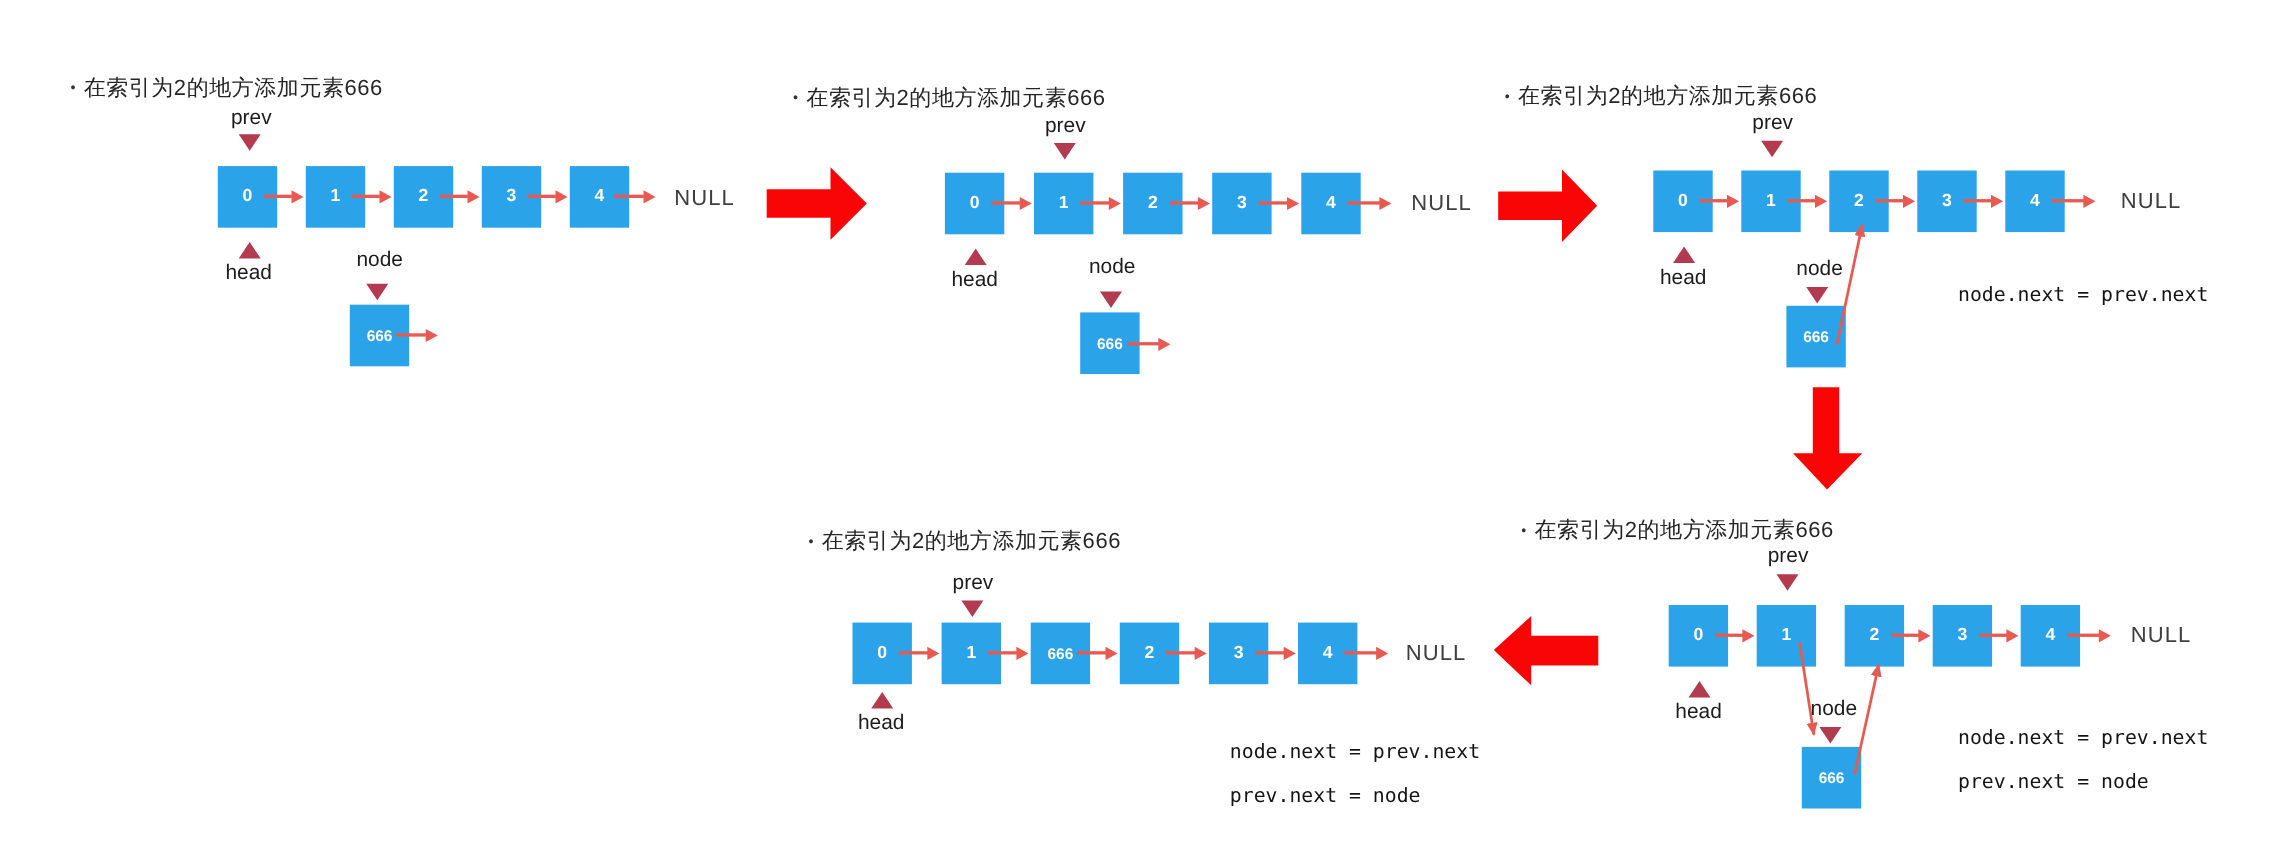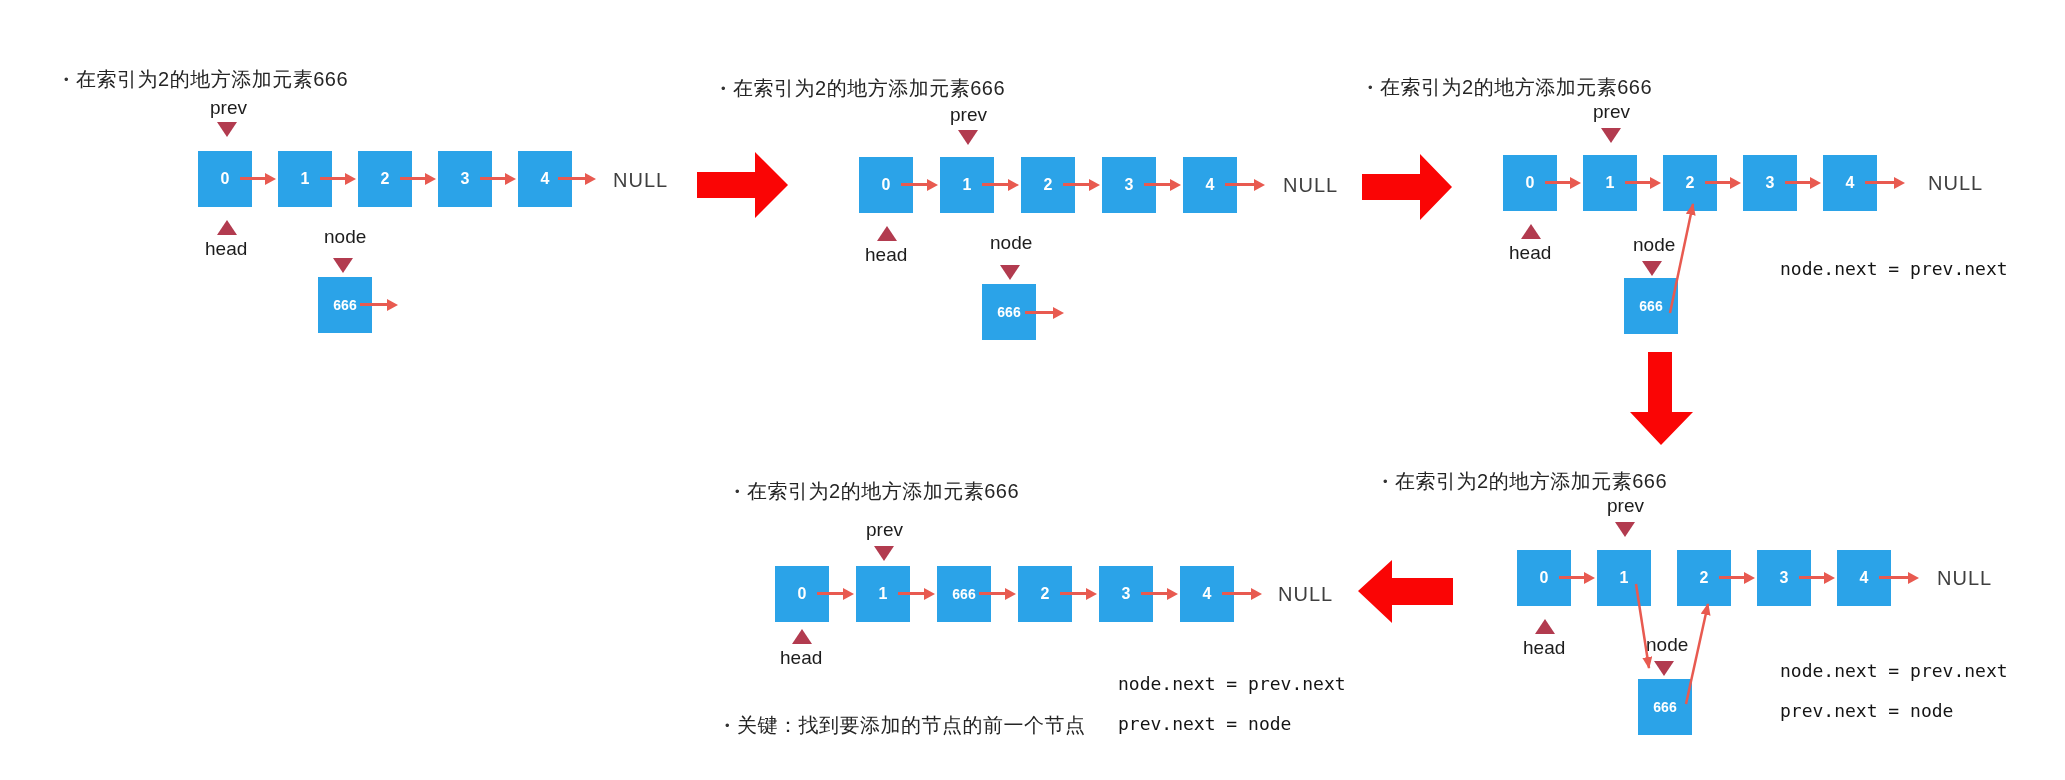--- a/index.html
+++ b/index.html
@@ -187,21 +187,20 @@
   <div class="ar" style="left:898px;top:592px;width:27px;"></div>
   <div class="ar" style="left:979px;top:592px;width:27px;"></div>
   <div class="ar" style="left:1060px;top:592px;width:27px;"></div>
   <div class="ar" style="left:1141px;top:592px;width:27px;"></div>
   <div class="ar" style="left:1222px;top:592px;width:30px;"></div>
   <div class="nulltext" style="left:1278px;top:583px;">NULL</div>
   <div class="tu" style="left:792px;top:629px;"></div>
   <div class="lbl" style="left:780px;top:647px;">head</div>
   <div class="code" style="left:1118px;top:673px;">node.next = prev.next</div>
   <div class="code" style="left:1118px;top:713px;">prev.next = node</div>
-  <div class="cap" style="left:725px;top:712px;"><span class="dot">•</span><span>关键：找到要添加的节点的前一个节点</span></div>
 
   <svg id="overlay" width="2065" height="780" viewBox="0 0 2065 780">
     <defs>
       <marker id="ah" markerUnits="userSpaceOnUse" markerWidth="14" markerHeight="12" refX="11" refY="5" orient="auto">
         <path d="M0,0 L12,5 L0,10 z" fill="#E85A50"></path>
       </marker>
     </defs>
     <polygon points="697,172 755,172 755,152 788,185 755,218 755,198 697,198" fill="#FA0505"></polygon>
     <polygon points="1362,174 1420,174 1420,154 1452,187 1420,220 1420,200 1362,200" fill="#FA0505"></polygon>
     <polygon points="1648,352 1672,352 1672,412 1693,412 1661,445 1630,412 1648,412" fill="#FA0505"></polygon>

